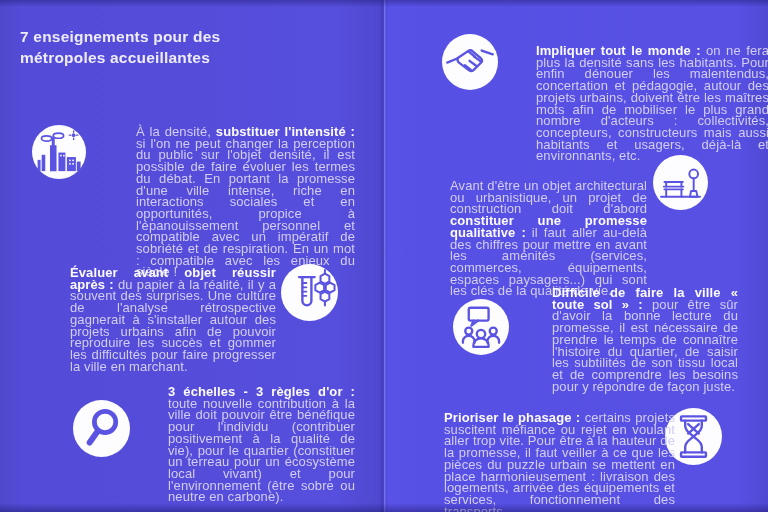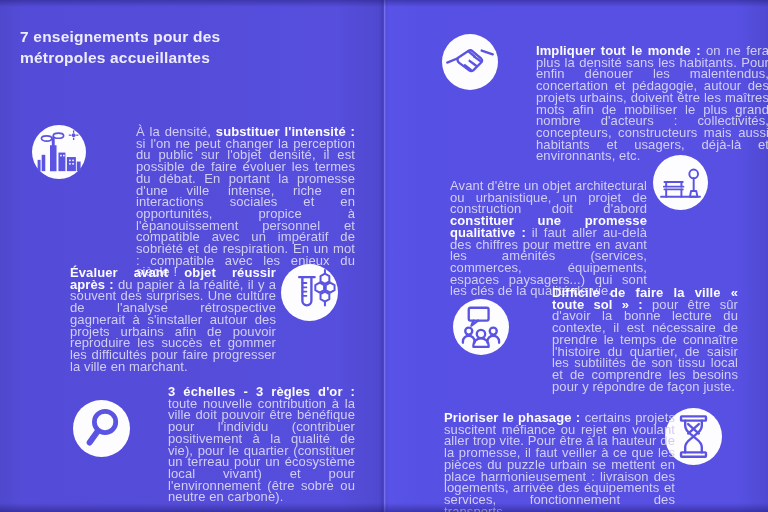--- a/index.html
+++ b/index.html
@@ -184,21 +184,21 @@
         <path d="M8.5 37.5 v-1.3 a5 4.7 0 0 1 10 0 v1.3"></path>
         <circle cx="34.5" cy="27.5" r="3"></circle>
         <path d="M29.5 37.5 v-1.3 a5 4.7 0 0 1 10 0 v1.3"></path>
       </g>
       <g class="stroke" stroke-width="2" fill="#FDFDFF">
         <circle cx="24" cy="30" r="3.6"></circle>
         <path d="M17.5 41 v-1.6 a6.5 5.6 0 0 1 13 0 V41 Z"></path>
       </g>
     </svg>
   </div>
-  <p class="txt" id="tx6"><span></span><b>Difficile de faire la ville « toute sol » : </b><span>pour être sûr d'avoir la bonne lecture du contexte, il est nécessaire de prendre le temps de connaître l'histoire du quartier, de saisir les subtilités de son tissu local et de comprendre les besoins pour y répondre de façon juste.</span></p>
+  <p class="txt" id="tx6"><span></span><b>Difficile de faire la ville « toute sol » : </b><span>pour être sûr d'avoir la bonne lecture du promesse, il est nécessaire de prendre le temps de connaître l'histoire du quartier, de saisir les subtilités de son tissu local et de comprendre les besoins pour y répondre de façon juste.</span></p>
 
   <div class="icon" id="ic7">
     <svg viewBox="0 0 48 48">
       <g class="stroke" stroke-width="2">
         <rect x="13.5" y="7" width="21" height="3.6" rx="0.6"></rect>
         <rect x="13.5" y="37.4" width="21" height="3.6" rx="0.6"></rect>
         <path d="M17 10.6 V15 C17 19.6 21.2 21.4 24 24 C26.8 21.4 31 19.6 31 15 V10.6"></path>
         <path d="M17 37.4 V33 C17 28.4 21.2 26.6 24 24 C26.8 26.6 31 28.4 31 33 V37.4"></path>
         <path d="M19.5 13.5 L28.5 21.5"></path>
         <path d="M28.5 13.5 L19.5 21.5"></path>

